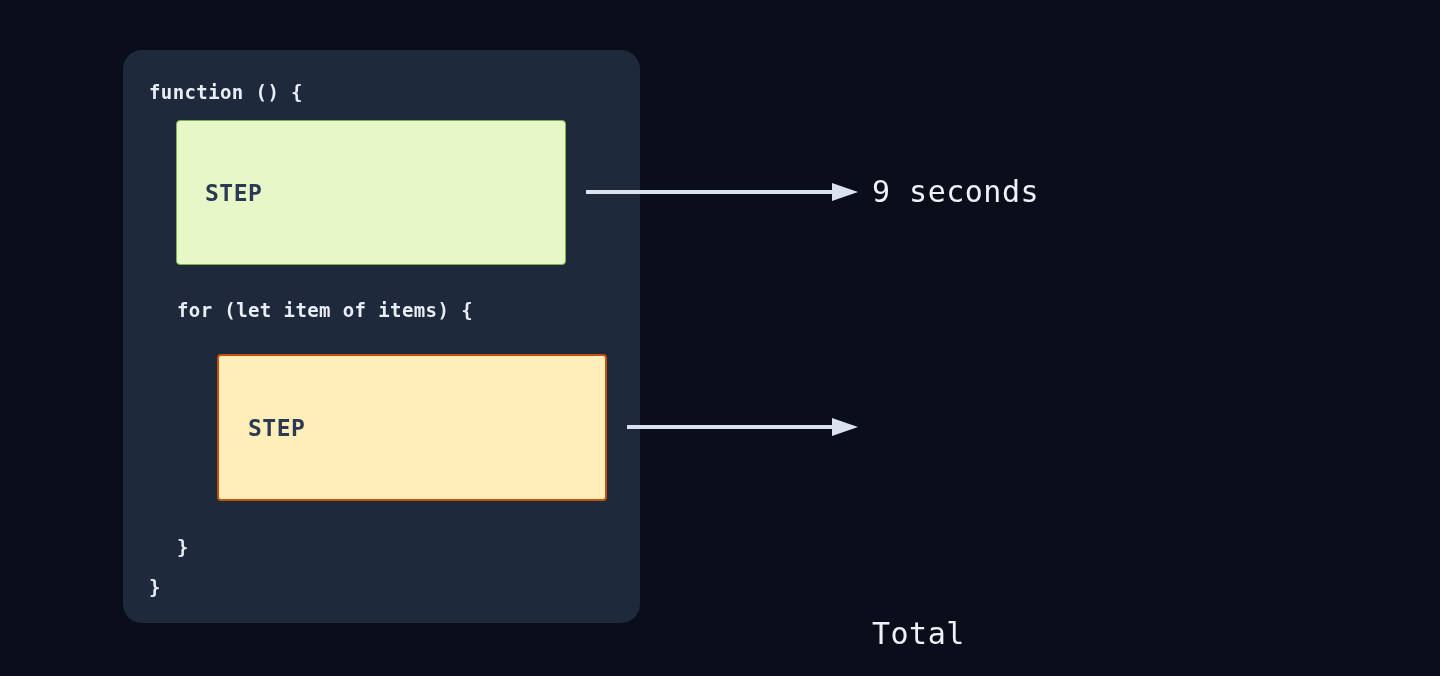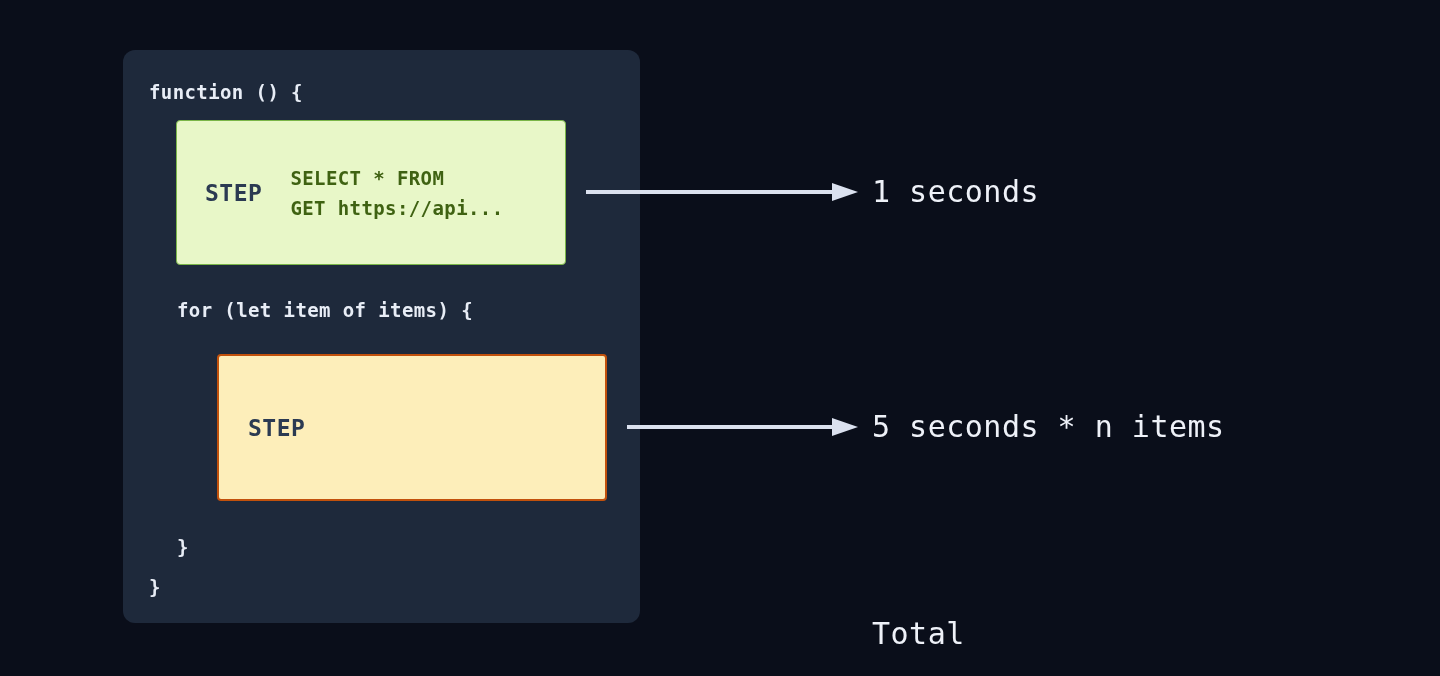--- a/index.html
+++ b/index.html
@@ -24,21 +24,21 @@
   }
 
   
   .code-panel {
     position: absolute;
     left: 123px;
     top: 50px;
     width: 517px;
     height: 573px;
     background: #1e293b;
-    border-radius: 12px;
+    border-radius: 19px;
     box-sizing: border-box;
   }
 
   .code-line {
     position: absolute;
     color: #e8edf6;
     font-family: "DejaVu Sans Mono", "Liberation Mono", monospace;
     font-size: 19px;
     font-weight: bold;
     letter-spacing: 0.4px;
@@ -135,47 +135,44 @@
 <body>
 
 <div class="canvas">
 
   <div class="code-panel">
 
     <div class="code-line line-fn">function () {</div>
 
     <div class="step-box step-green">
       <div class="step-label">STEP</div>
-      <div class="step-code">SELECT * FROM
-GET https://api...</div>
     </div>
 
     <div class="code-line line-for">for (let item of items) {</div>
 
     <div class="step-box step-orange">
       <div class="step-label">STEP</div>
     </div>
 
     <div class="code-line line-close-1">}</div>
 
     <div class="code-line line-close-2">}</div>
   </div>
 
   <svg class="arrow arrow-1" viewBox="0 0 272 20" width="272" height="20">
     <line x1="0" y1="10" x2="248" y2="10" stroke="#dbe1ef" stroke-width="4"></line>
     <polygon points="246,1 272,10 246,19" fill="#dbe1ef"></polygon>
   </svg>
 
-  <div class="annotation anno-1">1 seconds</div>
+  <div class="annotation anno-1">9 seconds</div>
 
   <svg class="arrow arrow-2" viewBox="0 0 231 20" width="231" height="20">
     <line x1="0" y1="10" x2="207" y2="10" stroke="#dbe1ef" stroke-width="4"></line>
     <polygon points="205,1 231,10 205,19" fill="#dbe1ef"></polygon>
   </svg>
 
-  <div class="annotation anno-2">5 seconds * n items</div>
 
   <div class="annotation anno-total">
     <div>Total</div>
     
   </div>
 
 </div>
 
 </body></html>

